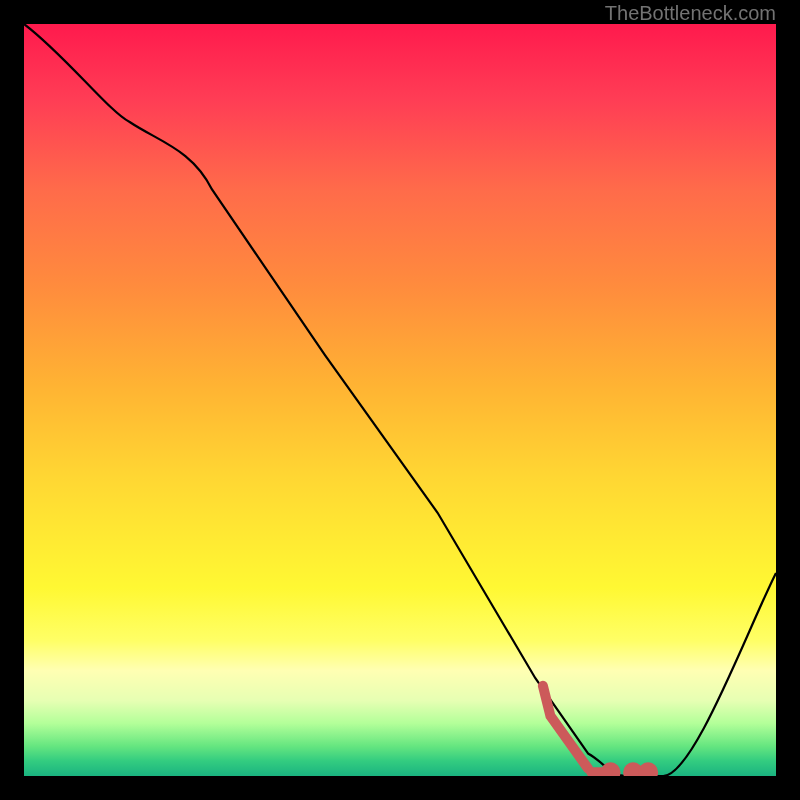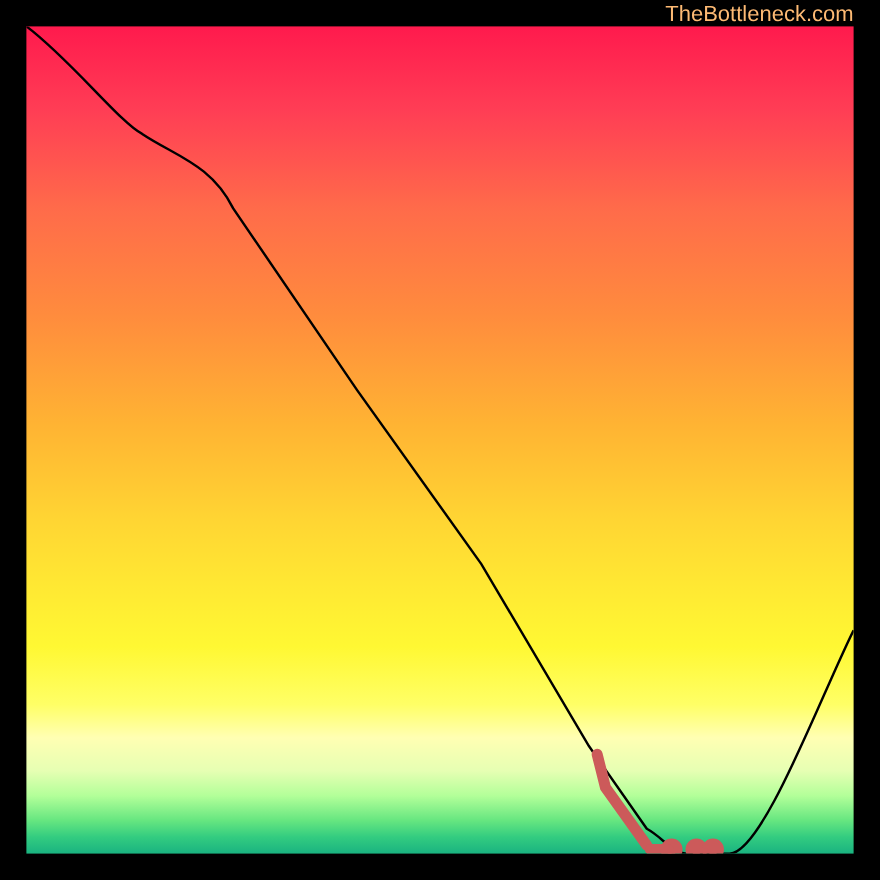--- a/index.html
+++ b/index.html
@@ -37,21 +37,21 @@
       #b3ff99 93%,
       #66e680 96%,
       #33cc80 98%,
       #1ab380 100%
     );
   }
   .watermark {
     position: absolute;
     top: 2px;
     right: 24px;
-    color: #fdba74;
+    color: #737373;
     font-size: 20px;
     font-weight: 500;
     z-index: 10;
   }
   svg.overlay {
     position: absolute;
     left: 24px;
     top: 24px;
     width: 752px;
     height: 752px;

